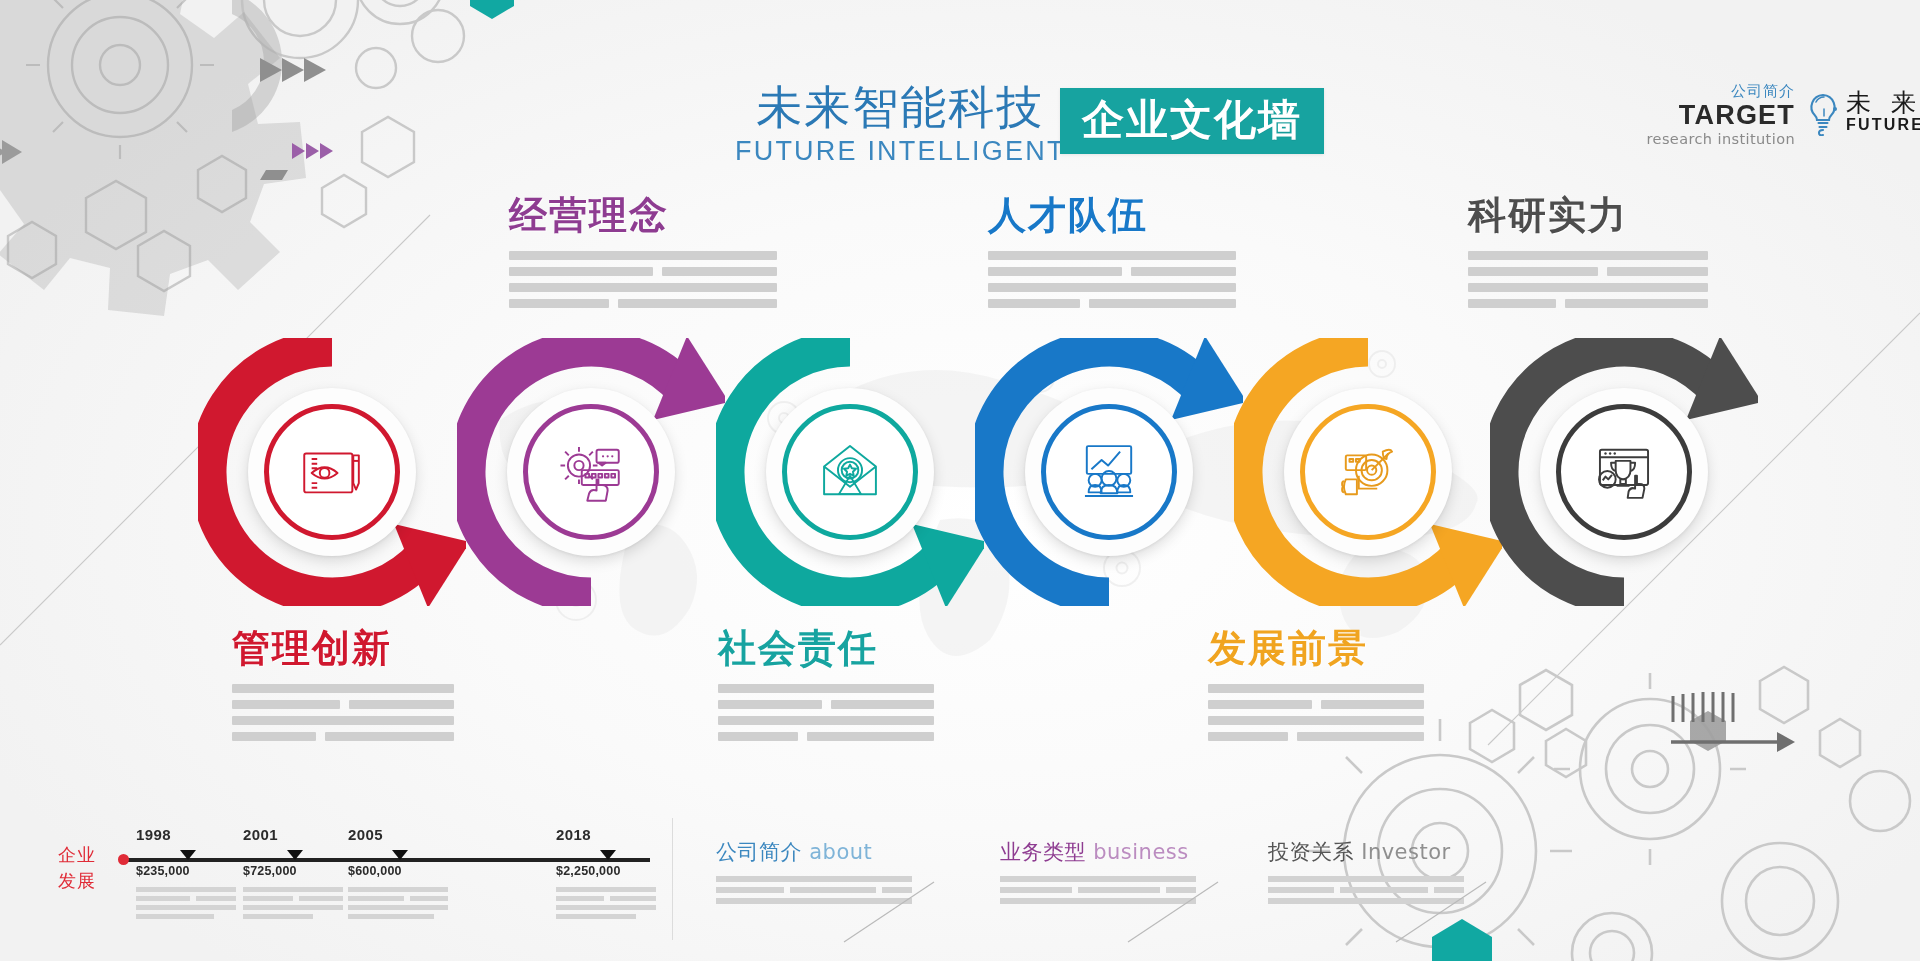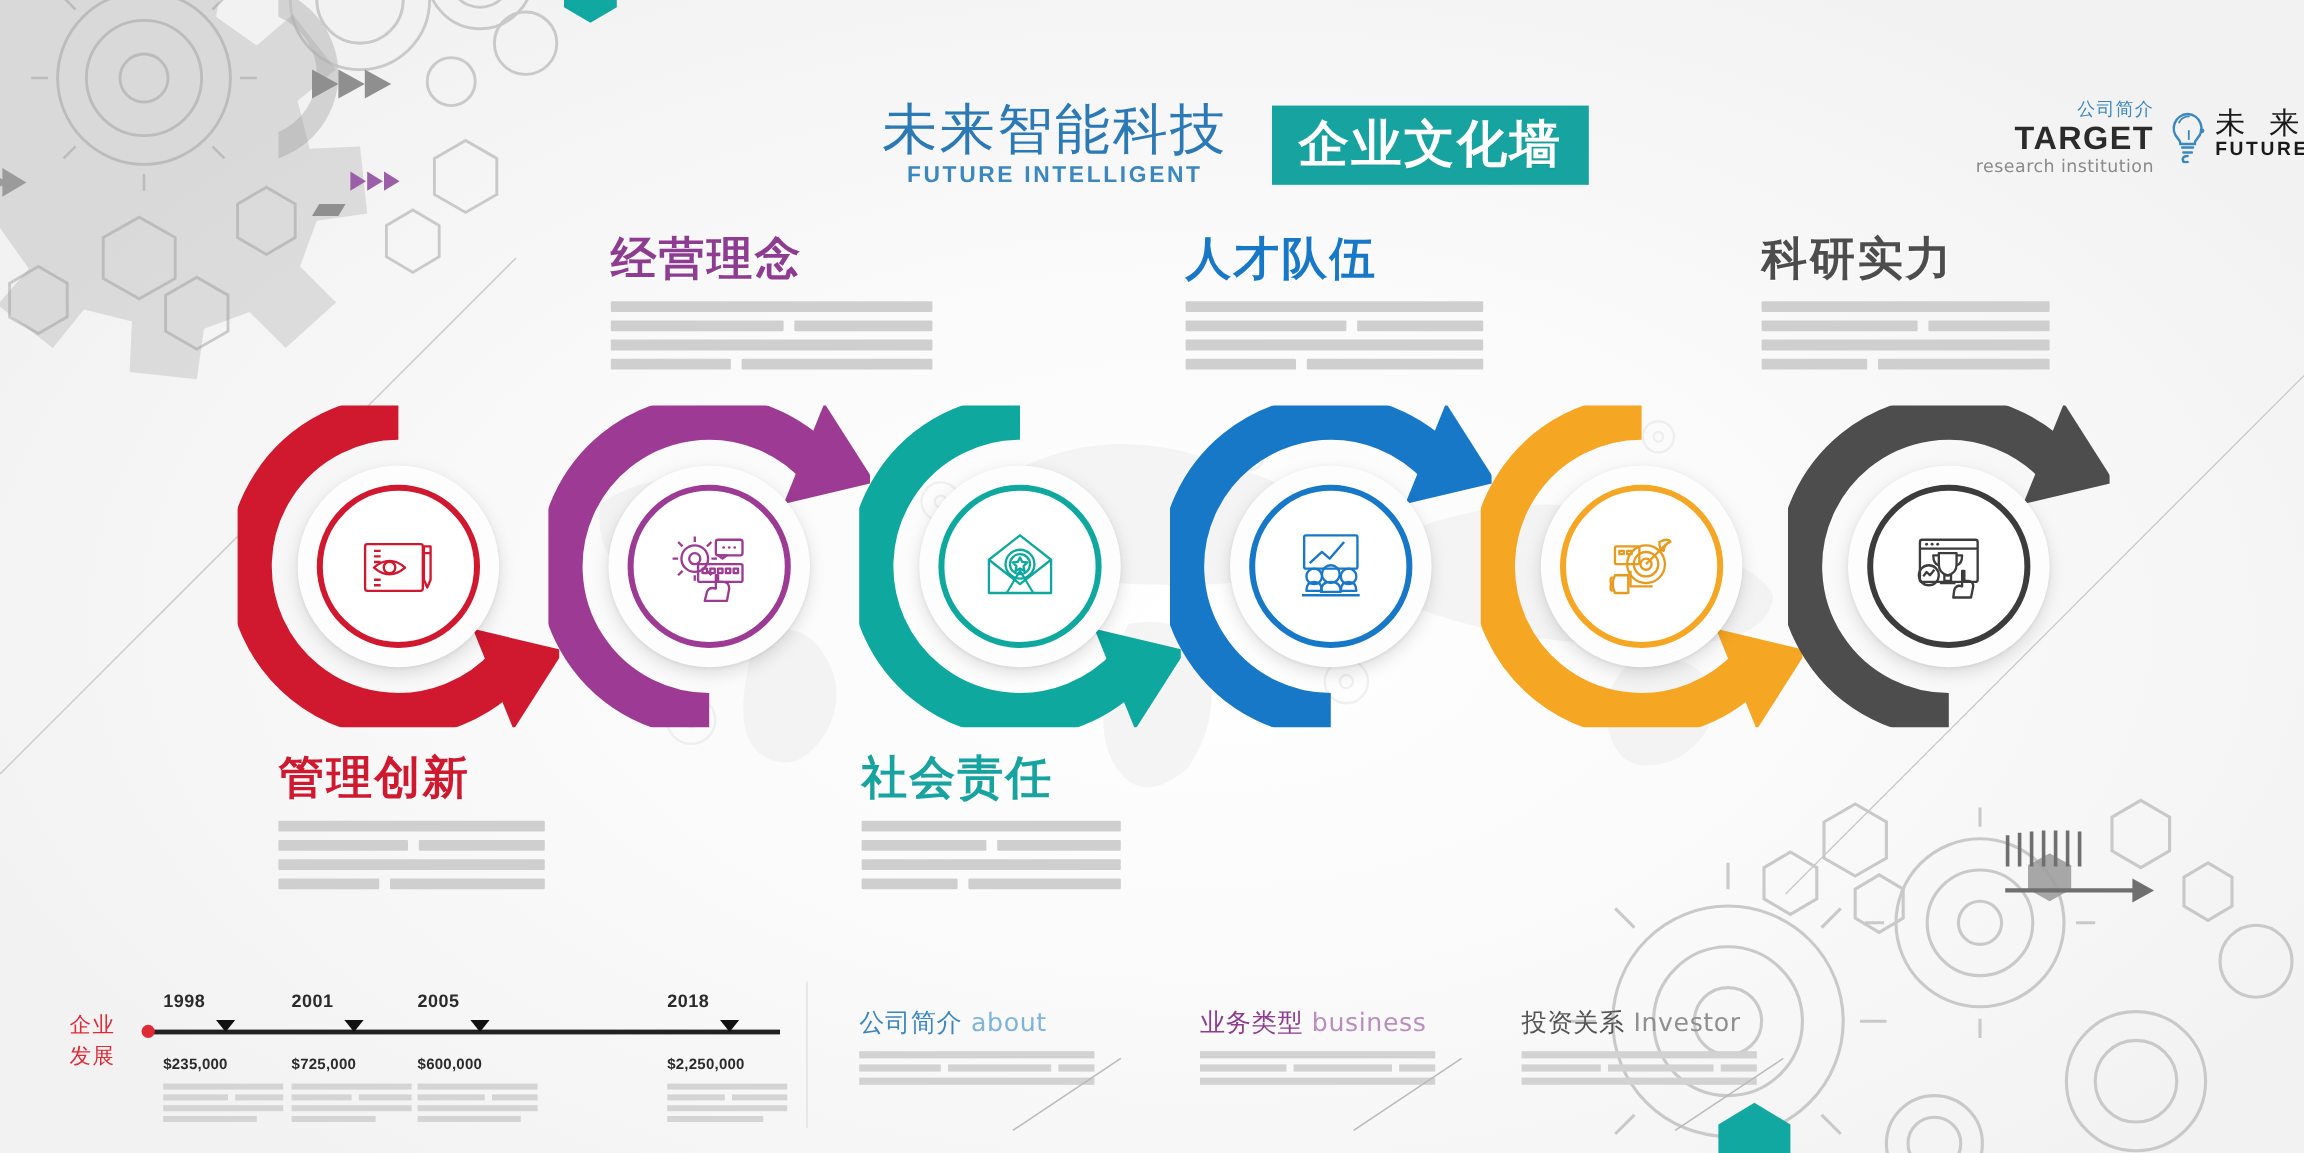--- a/index.html
+++ b/index.html
@@ -27,22 +27,22 @@
 
   
   #header{ position:absolute; left:0; top:40px; width:1888px; height:100px; }
   #brand{ position:absolute; left:735px; top:44px; text-align:center; }
   #brand .cn{
     font-size:46px; font-weight:400; letter-spacing:2px; color:#2b79b5;
     line-height:1.0; white-space:nowrap;
     font-family:"DejaVu Sans","Liberation Sans",sans-serif;
   }
   #brand .en{
-    margin-top:6px; font-size:19px; letter-spacing:2.2px; color:#3b87bf;
-    font-weight:700; white-space:nowrap;
+    margin-top:6px; font-size:27px; letter-spacing:2.2px; color:#3b87bf;
+    font-weight:400; white-space:nowrap;
   }
   #title-box{
     position:absolute; left:1060px; top:48px;
     background:#17a3a0; padding:9px 22px 12px 22px;
     box-shadow:0 1px 3px rgba(0,0,0,.08);
   }
   #title-box .t{
     font-size:42px; font-weight:700; color:#ffffff; letter-spacing:2px;
     line-height:1.08; white-space:nowrap;
     font-family:"DejaVu Sans","Liberation Sans",sans-serif;
@@ -100,21 +100,21 @@
   #tl-label{ position:absolute; left:0; top:16px; width:54px; color:#e02b37;
              font-size:18px; font-weight:400; line-height:1.45; letter-spacing:1px;
              font-family:"DejaVu Sans","Liberation Sans",sans-serif; }
   #tl-axis{ position:absolute; left:64px; top:32px; width:528px; height:4px; background:#222; }
   #tl-dot{ position:absolute; left:60px; top:28px; width:11px; height:11px; border-radius:50%;
            background:#e02b37; }
   .tl-item{ position:absolute; top:0; width:104px; }
   .tl-year{ font-size:15px; font-weight:700; color:#2b2b2b; letter-spacing:.4px; }
   .tl-caret{ width:0;height:0;margin:7px auto 0 auto;border-left:8px solid transparent;
              border-right:8px solid transparent;border-top:10px solid #111; }
-  .tl-val{ font-size:12.5px; font-weight:700; color:#2b2b2b; margin-top:20px; letter-spacing:.2px; }
+  .tl-val{ font-size:12.5px; font-weight:700; color:#2b2b2b; margin-top:4px; letter-spacing:.2px; }
   .tl-lines{ margin-top:9px; }
   .tl-lines i{ display:block; height:5px; background:#d4d4d4; margin-bottom:4px; }
   .tl-lines .row{ display:flex; gap:6px; margin-bottom:4px; }
   .tl-lines .row i{ margin-bottom:0; }
 
   #tl-div{ position:absolute; left:672px; top:818px; width:1px; height:122px; background:#dcdcdc; }
 
   
   .blink{ position:absolute; width:230px; }
   .blink .bt{ font-size:21px; letter-spacing:.5px; white-space:nowrap;
@@ -516,20 +516,35 @@
           <i style="width:105px"></i>
         </div>
       <i style="width:222px"></i>
       <div class="row">
           <i style="width:84px"></i>
           <i style="width:129px"></i>
         </div>
     </div>
   </div>
 
+  <div class="sec" style="left:1208px; top:628px;">
+    <div class="hd" style="color:#f0a420">发展前景</div>
+    <div class="lines">
+      <i style="width:216px"></i>
+      <div class="row">
+          <i style="width:104px"></i>
+          <i style="width:103px"></i>
+        </div>
+      <i style="width:216px"></i>
+      <div class="row">
+          <i style="width:80px"></i>
+          <i style="width:127px"></i>
+        </div>
+    </div>
+  </div>
 
   <div id="timeline">
     <div id="tl-label">
       <div>企业</div>
       <div>发展</div>
     </div>
     <div id="tl-axis"></div>
     <div id="tl-dot"></div>
 
     <div class="tl-item" style="left:78px;">

